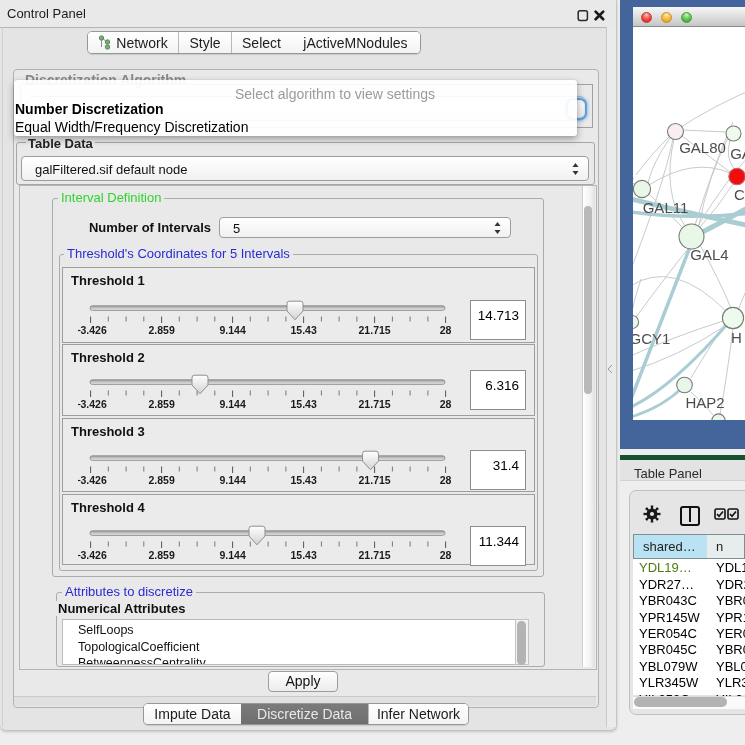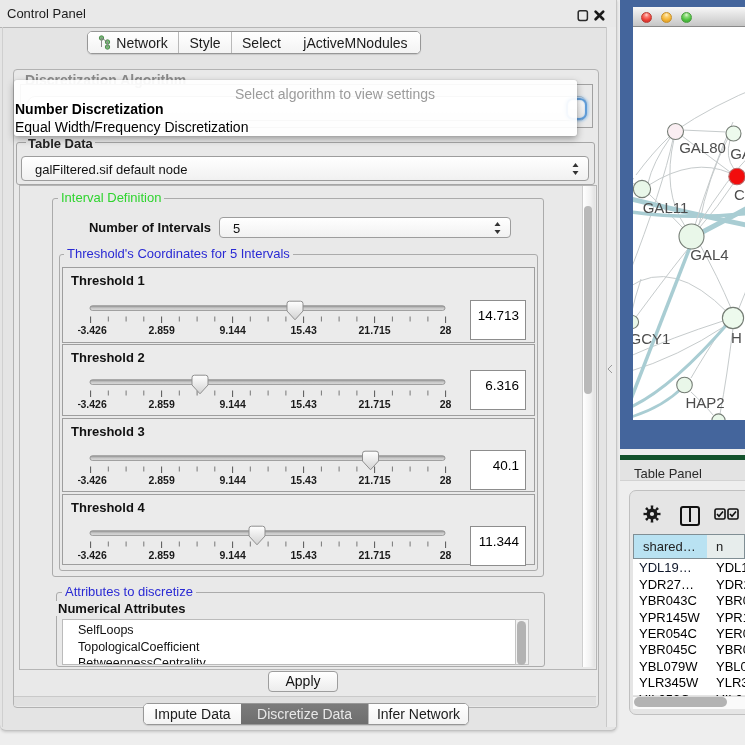--- a/index.html
+++ b/index.html
@@ -260,21 +260,21 @@
     <line x1="349.9" y1="21.5" x2="349.9" y2="26.5" stroke="#777" stroke-width="1"></line>
     <line x1="367.6" y1="21.5" x2="367.6" y2="28" stroke="#555" stroke-width="1"></line>
   <text x="12.6" y="39" text-anchor="middle" font-size="10.5" font-weight="bold" fill="#1a1a1a" font-family="Liberation Sans">−3.426</text>
     <text x="83.6" y="39" text-anchor="middle" font-size="10.5" font-weight="bold" fill="#1a1a1a" font-family="Liberation Sans">2.859</text>
     <text x="154.6" y="39" text-anchor="middle" font-size="10.5" font-weight="bold" fill="#1a1a1a" font-family="Liberation Sans">9.144</text>
     <text x="225.6" y="39" text-anchor="middle" font-size="10.5" font-weight="bold" fill="#1a1a1a" font-family="Liberation Sans">15.43</text>
     <text x="296.6" y="39" text-anchor="middle" font-size="10.5" font-weight="bold" fill="#1a1a1a" font-family="Liberation Sans">21.715</text>
     <text x="367.6" y="39" text-anchor="middle" font-size="10.5" font-weight="bold" fill="#1a1a1a" font-family="Liberation Sans">28</text>
   <path d="M 284.5 8.7 Q 284.5 6.2 287.0 6.2 L 298.0 6.2 Q 300.5 6.2 300.5 8.7 L 300.5 16 L 292.5 24.8 L 284.5 16 Z" fill="url(#thg418)" stroke="#8f8f8f" stroke-width="1"></path>
 </svg>
-<div class="valbox" style="top:450px;">40.1</div>
+<div class="valbox" style="top:450px;">31.4</div>
 
 <div class="tpanel" style="top:494px;height:69px;">
   <div class="tlabel" style="top:4.5px;">Threshold 4</div>
 </div>
 <svg class="abs" style="left:78px;top:520.0px;" width="400" height="46" viewBox="0 0 400 46">
   <defs>
       <linearGradient id="thg494" x1="0" y1="0" x2="0" y2="1">
         <stop offset="0" stop-color="#ffffff"></stop>
         <stop offset="1" stop-color="#d2d2d2"></stop>
       </linearGradient>
@@ -414,21 +414,21 @@
 <rect x="1" y="1" width="10" height="10" rx="1.5" fill="none" stroke="#111" stroke-width="1.6"></rect>
 <path d="M3 6 L5 8.2 L9 3.4" fill="none" stroke="#111" stroke-width="1.6"></path>
   </svg>
 <svg class="abs" style="left:727px;top:508px;" width="12" height="12" viewBox="0 0 12 12">
 <rect x="1" y="1" width="10" height="10" rx="1.5" fill="none" stroke="#111" stroke-width="1.6"></rect>
 <path d="M3 6 L5 8.2 L9 3.4" fill="none" stroke="#111" stroke-width="1.6"></path>
   </svg>
 <div class="cell" style="left:633px;top:534px;width:75px;height:25px;background:#b9e2f2;border:1px solid #808e94;text-align:left;line-height:24px;color:#222;padding-left:9px;">shared…</div>
 <div class="cell" style="left:707px;top:534px;width:38px;height:25px;background:#e7edec;border:1px solid #808e94;border-left:none;line-height:24px;color:#222;padding-left:9px;">n</div>
 <div class="abs" style="left:633px;top:559px;width:112px;height:136px;background:#fff;"></div>
-<div class="abs" style="left:639px;top:560.3px;font-size:13px;color:#0f172a;">YDL19…</div>
+<div class="abs" style="left:639px;top:560.3px;font-size:13px;color:#4d7c0f;">YDL19…</div>
 <div class="abs" style="left:716px;top:560.3px;font-size:13px;color:#000;">YDL1</div>
 <div class="abs" style="left:639px;top:576.7px;font-size:13px;color:#000;">YDR27…</div>
 <div class="abs" style="left:716px;top:576.7px;font-size:13px;color:#000;">YDR2</div>
 <div class="abs" style="left:639px;top:593.1px;font-size:13px;color:#000;">YBR043C</div>
 <div class="abs" style="left:716px;top:593.1px;font-size:13px;color:#000;">YBR0</div>
 <div class="abs" style="left:639px;top:609.5px;font-size:13px;color:#000;">YPR145W</div>
 <div class="abs" style="left:716px;top:609.5px;font-size:13px;color:#000;">YPR1</div>
 <div class="abs" style="left:639px;top:625.9px;font-size:13px;color:#000;">YER054C</div>
 <div class="abs" style="left:716px;top:625.9px;font-size:13px;color:#000;">YER0</div>
 <div class="abs" style="left:639px;top:642.3px;font-size:13px;color:#000;">YBR045C</div>

